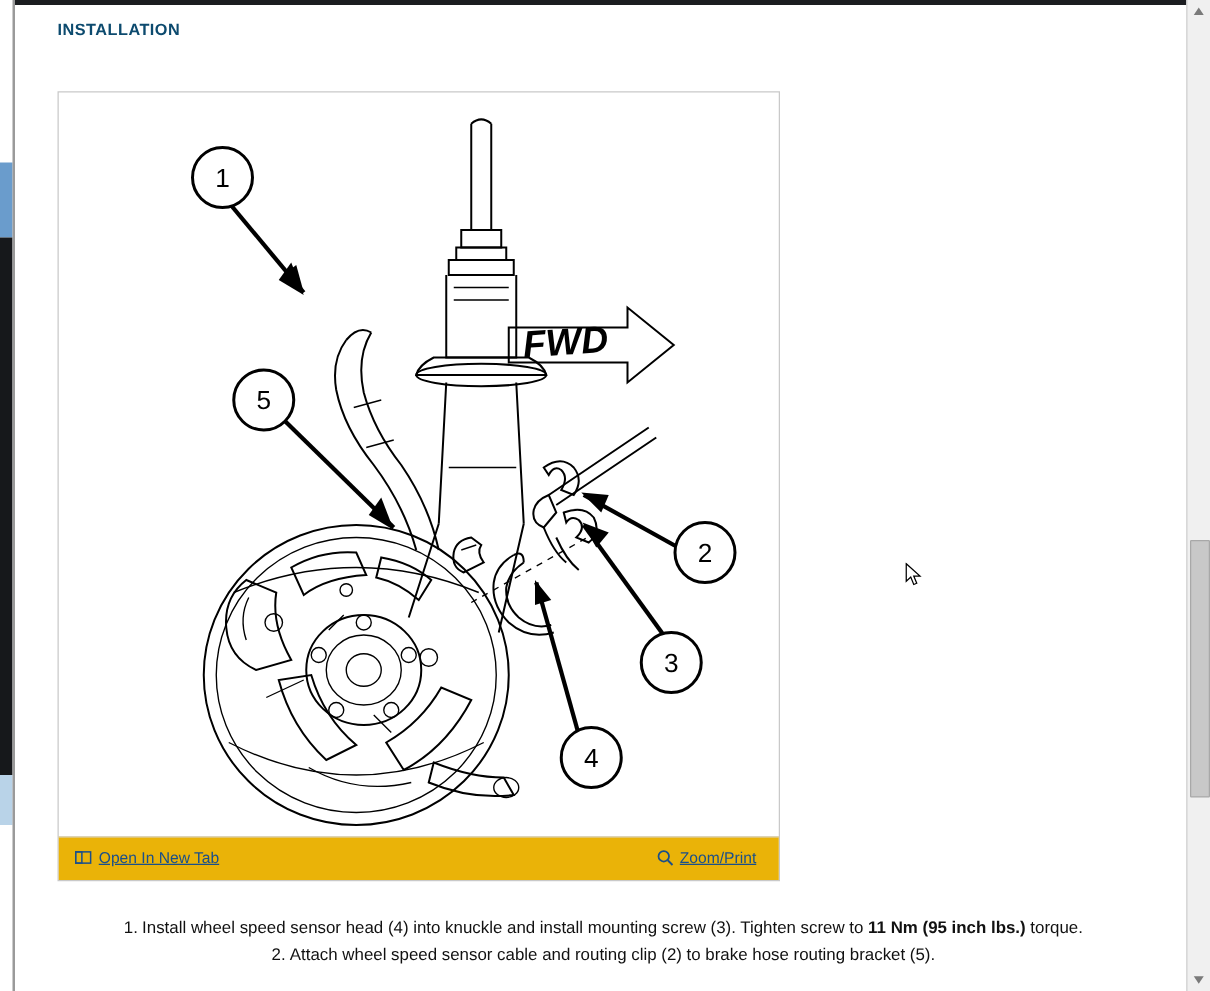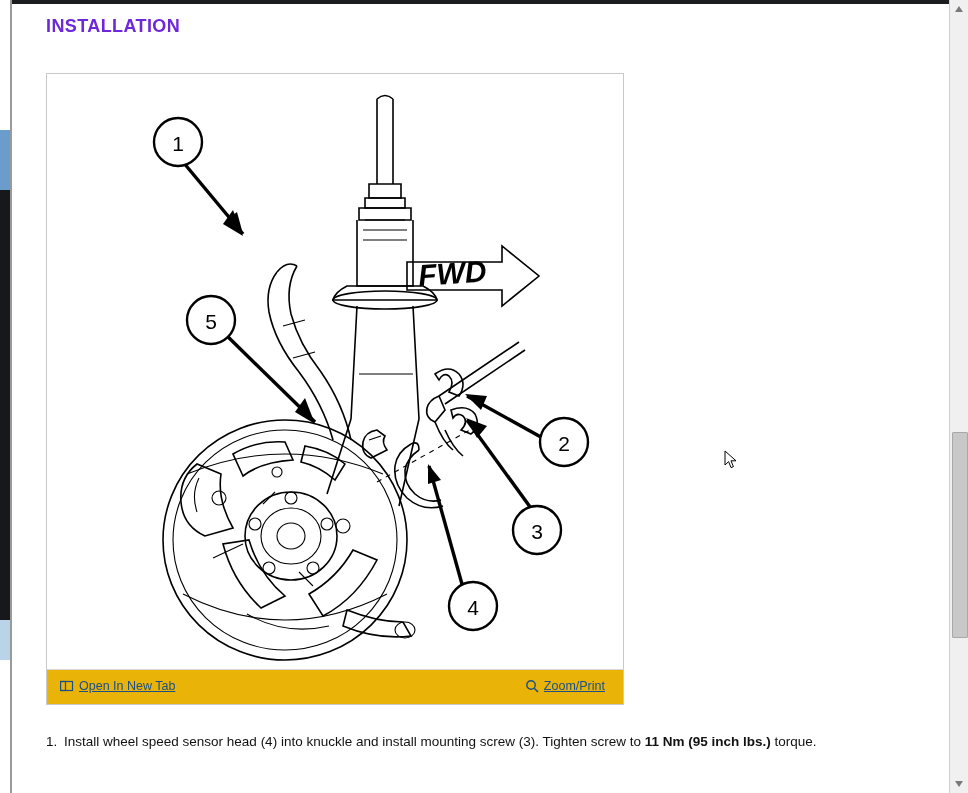--- a/index.html
+++ b/index.html
@@ -98,23 +98,23 @@
   #content {
     position: absolute;
     left: 14px; top: 6px;
     width: 930px;
     height: 780px;
     background: #ffffff;
   }
   #section-title {
     position: absolute;
     left: 32px; top: 10px;
-    font-size: 18px;
+    font-size: 13px;
     font-weight: bold;
-    color: #6d28d9;
+    color: #0c4a6e;
     letter-spacing: 0.4px;
   }
   
   #figure-card {
     position: absolute;
     left: 32px; top: 67px;
     width: 578px;
     height: 632px;
     border: 1px solid #c9c9c9;
     background: #ffffff;
@@ -160,20 +160,21 @@
   #zoom-print-icon { right: 84px; }
 
   
   #instructions {
     position: absolute;
     left: 32px; top: 725px;
     width: 870px;
     font-size: 13.5px;
     color: #111111;
     line-height: 1.62;
+    text-align: center;
   }
   .instruction-row {
     display: block;
     white-space: nowrap;
   }
   .instruction-num {
     display: inline-block;
     width: 18px;
   }
   .bold-torque { font-weight: bold; }
@@ -371,20 +372,23 @@
           </svg>
         </span>
         <span class="footer-link" id="zoom-print-link">Zoom/Print</span>
       </div>
     </div>
 
     <div id="instructions">
       <div class="instruction-row">
         <span class="instruction-num">1.</span><span>Install wheel speed sensor head (4) into knuckle and install mounting screw (3). Tighten screw to </span><span class="bold-torque">11 Nm (95 inch lbs.)</span><span> torque.</span>
       </div>
+      <div class="instruction-row">
+        <span class="instruction-num">2.</span><span>Attach wheel speed sensor cable and routing clip (2) to brake hose routing bracket (5).</span>
+      </div>
     </div>
   </div>
 
   <div id="scrollbar-track">
     <div id="scrollbar-up">
       <div class="arrow-tri arrow-up"></div>
     </div>
     <div id="scrollbar-thumb"></div>
     <div id="scrollbar-down">
       <div class="arrow-tri arrow-down"></div>

